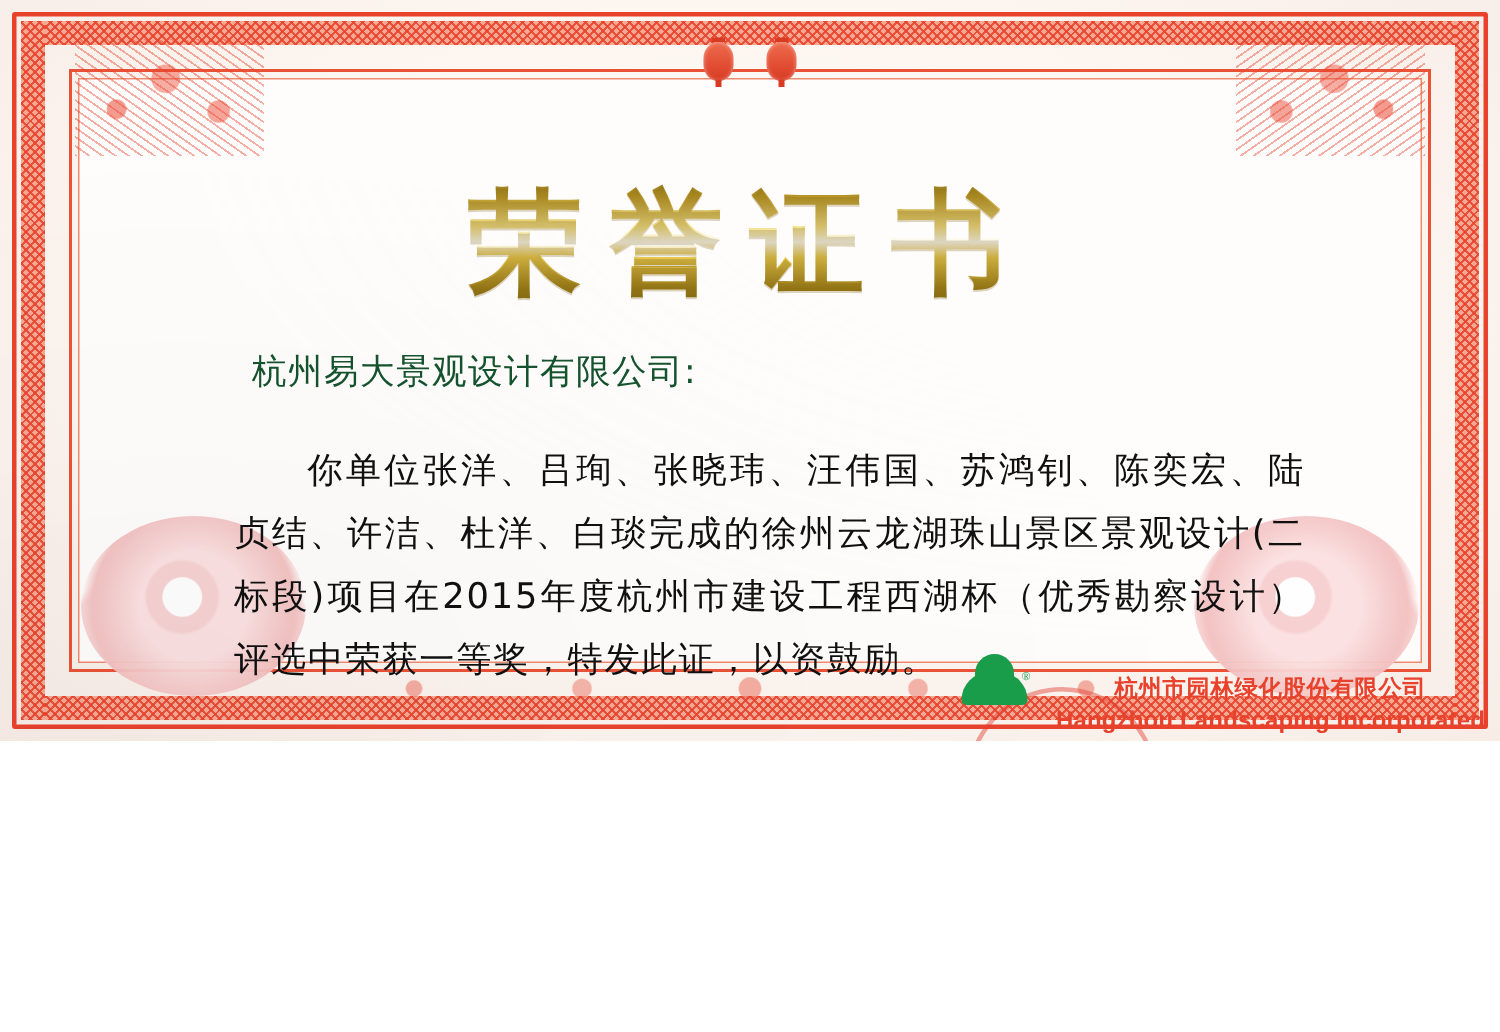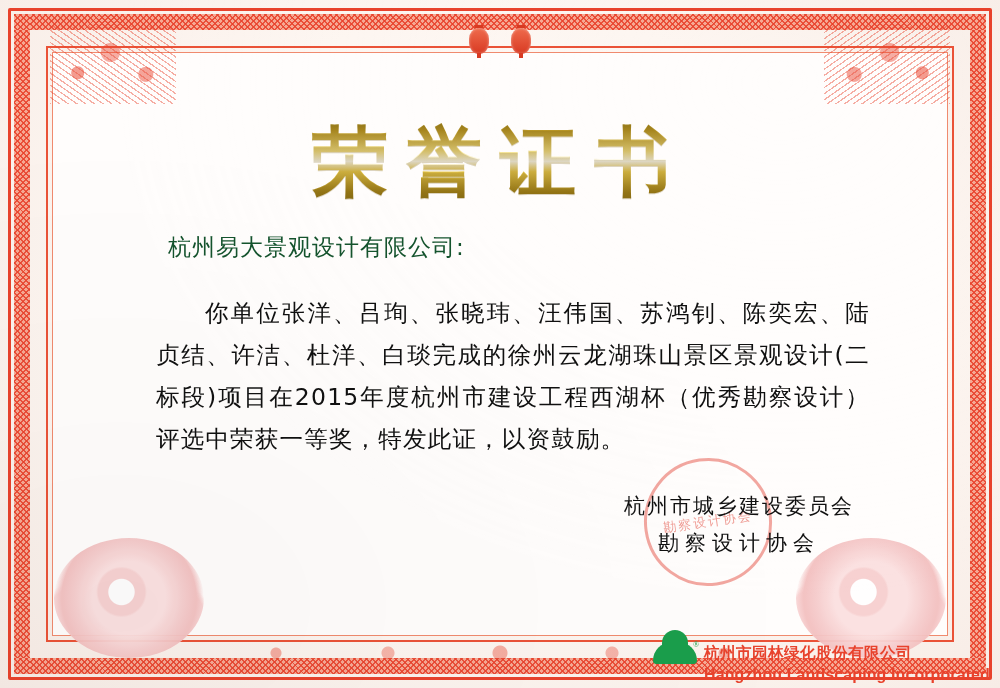--- a/index.html
+++ b/index.html
@@ -10,21 +10,21 @@
   body {
     width: 1000px;
     height: 688px;
     overflow: hidden;
     font-family: "Liberation Serif", serif;
   }
 
   #certificate {
     position: relative;
     width: 1000px;
-    height: 688px;
+    height: 494px;
     background: #fdf8f4;
     overflow: hidden;
   }
 
   
   .paper {
     position: absolute;
     inset: 0;
     background:
       radial-gradient(ellipse at 50% 45%, #fffdfb 0%, #fdf6f1 55%, #f7ece6 100%);
@@ -268,21 +268,21 @@
     width: 26px; height: 16px;
     background: #1a9e4b;
     border-radius: 14px 14px 2px 2px;
   }
   .logo-mark .dot {
     position: absolute;
     right: -2px; top: 10px;
     font-size: 8px;
     color: #1a9e4b;
   }
-  .logo-text { text-align: left; }
+  .logo-text { text-align: center; margin-left: 12px; }
   .logo-cn {
     font-size: 15.5px;
     color: #e8422c;
     font-weight: bold;
     letter-spacing: .5px;
     font-family: "DejaVu Sans", "Liberation Sans", sans-serif;
   }
   .logo-en {
     font-size: 16px;
     color: #e8422c;

